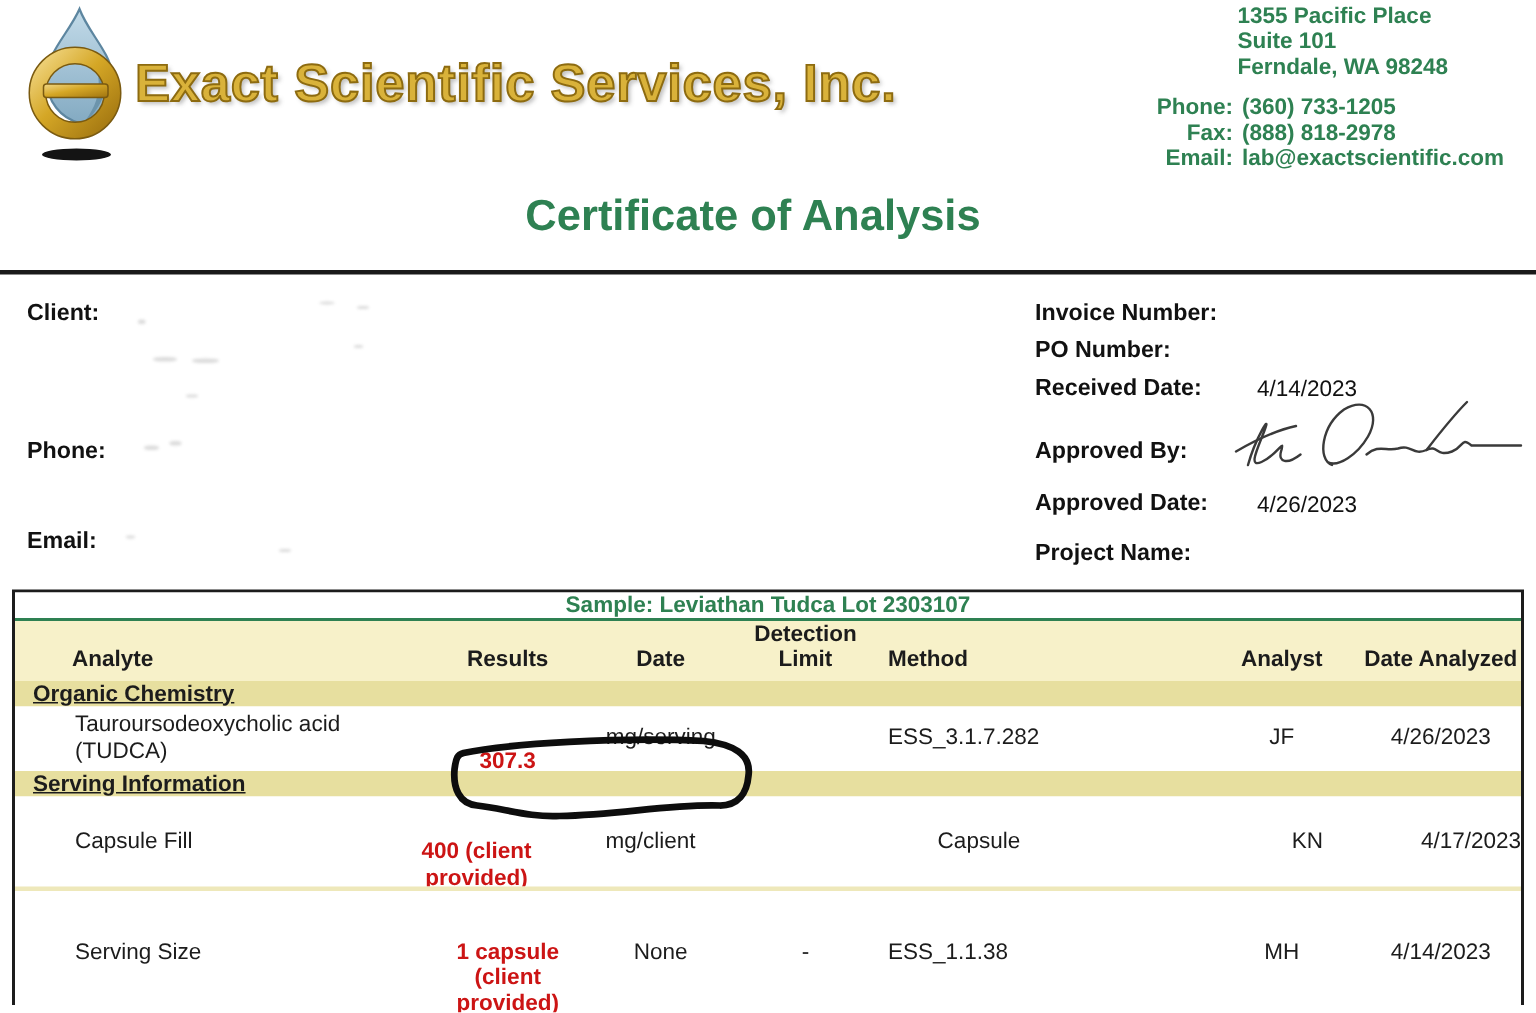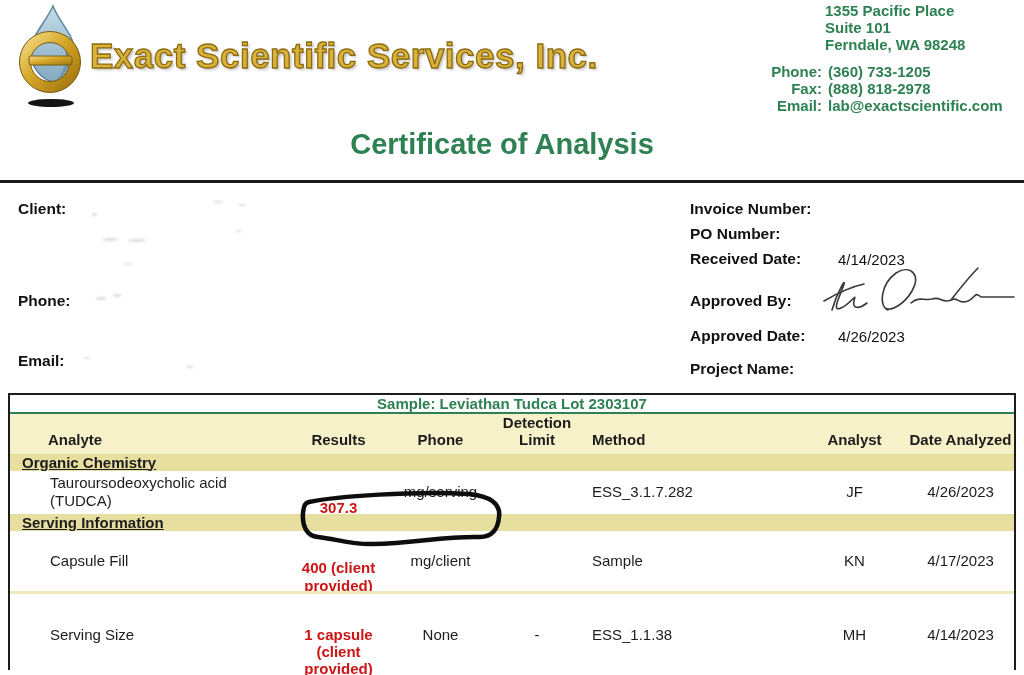--- a/index.html
+++ b/index.html
@@ -41,21 +41,21 @@
   .t-info .lab{width:300px;padding-left:12px;text-align:left;}
   .t-info .sample{flex:1;text-align:center;}
   .t-info .sdate{width:300px;padding-right:8px;text-align:right;}
   .t-head{height:46px;background:#f7f1c9;display:flex;align-items:flex-end;
     font-weight:bold;font-size:15px;padding-bottom:5px;line-height:1.15;}
   .t-sec{height:26px;background:#e7df9f;display:flex;align-items:center;
     font-weight:bold;font-size:15px;}
   .t-sec span{margin-left:12px;text-decoration:underline;}
   .t-row{display:flex;align-items:center;background:#fff;font-size:15px;line-height:1.2;}
   .r1{height:43px;}
-  .r2{height:60px;}
+  .r2{height:60px;gap:33px;}
   .r3{flex:1;border-top:3px solid #eee8ba;}
   .c-analyte{width:280px;box-sizing:border-box;padding-left:40px;text-align:left;}
   .c-results{width:97px;text-align:center;}
   .c-units{width:107px;text-align:center;}
   .c-detect{width:86px;text-align:center;}
   .c-method{width:222px;box-sizing:border-box;padding-left:12px;text-align:left;}
   .c-analyst{width:105px;text-align:center;}
   .c-date{flex:1;text-align:center;}
   .t-head .c-analyte{padding-left:38px;}
   .red{color:#cc1414;font-weight:bold;line-height:1.15;margin-top:32px;}
@@ -150,21 +150,21 @@
 
   <div id="coa-table">
 
     <div class="t-info">
       <div class="sample">Sample: Leviathan Tudca Lot 2303107</div>
     </div>
 
     <div class="t-head">
       <div class="c-analyte">Analyte</div>
       <div class="c-results">Results</div>
-      <div class="c-units">Phone</div>
+      <div class="c-units">Date</div>
       <div class="c-detect">Detection Limit</div>
       <div class="c-method">Method</div>
       <div class="c-analyst">Analyst</div>
       <div class="c-date">Date Analyzed</div>
     </div>
 
     <div class="t-sec">
       <span>Organic Chemistry</span>
     </div>
 
@@ -180,21 +180,21 @@
 
     <div class="t-sec">
       <span>Serving Information</span>
     </div>
 
     <div class="t-row r2">
       <div class="c-analyte">Capsule Fill</div>
       <div class="c-results red">400 (client provided)</div>
       <div class="c-units">mg/client</div>
       <div class="c-detect"></div>
-      <div class="c-method">Sample</div>
+      <div class="c-method">Capsule</div>
       <div class="c-analyst">KN</div>
       <div class="c-date">4/17/2023</div>
     </div>
 
     <div class="t-row r3">
       <div class="c-analyte">Serving Size</div>
       <div class="c-results red">1 capsule (client provided)</div>
       <div class="c-units">None</div>
       <div class="c-detect">-</div>
       <div class="c-method">ESS_1.1.38</div>

